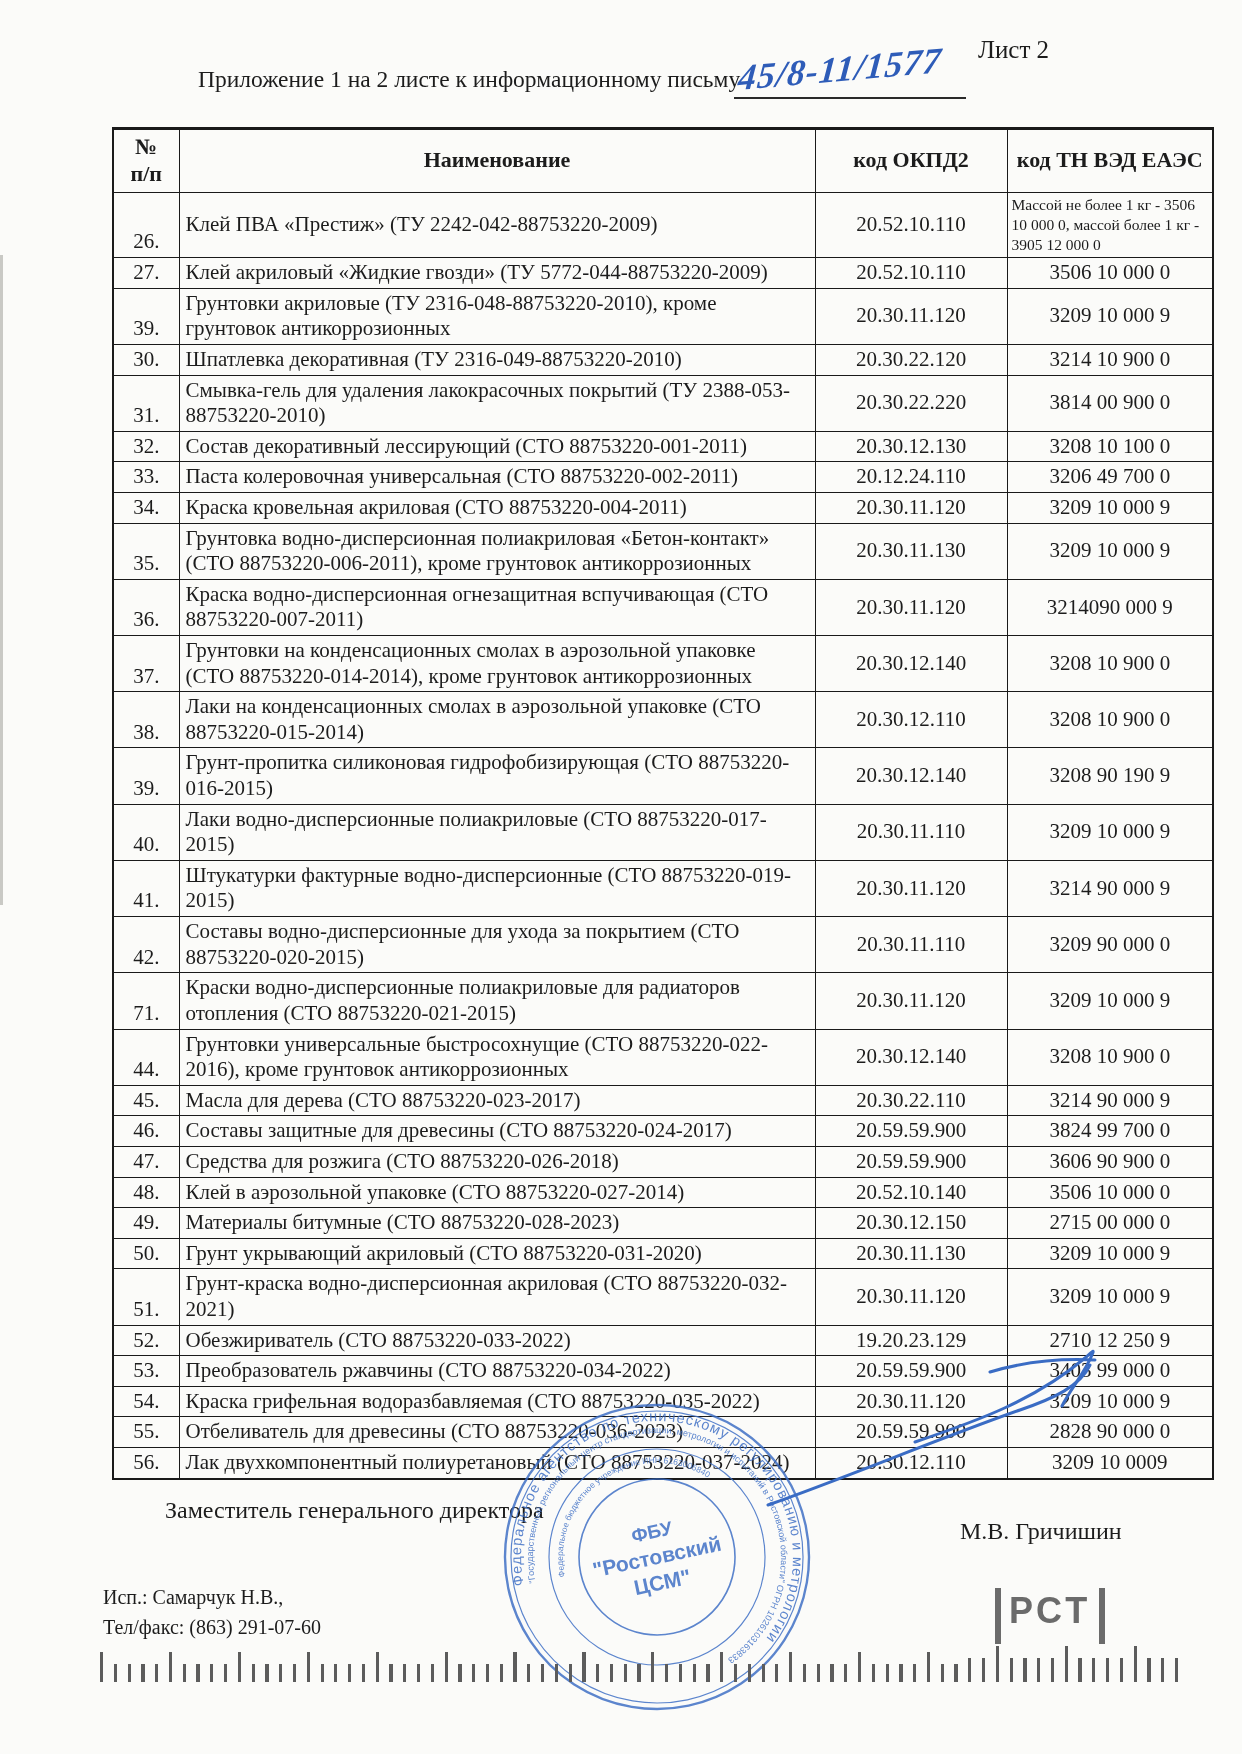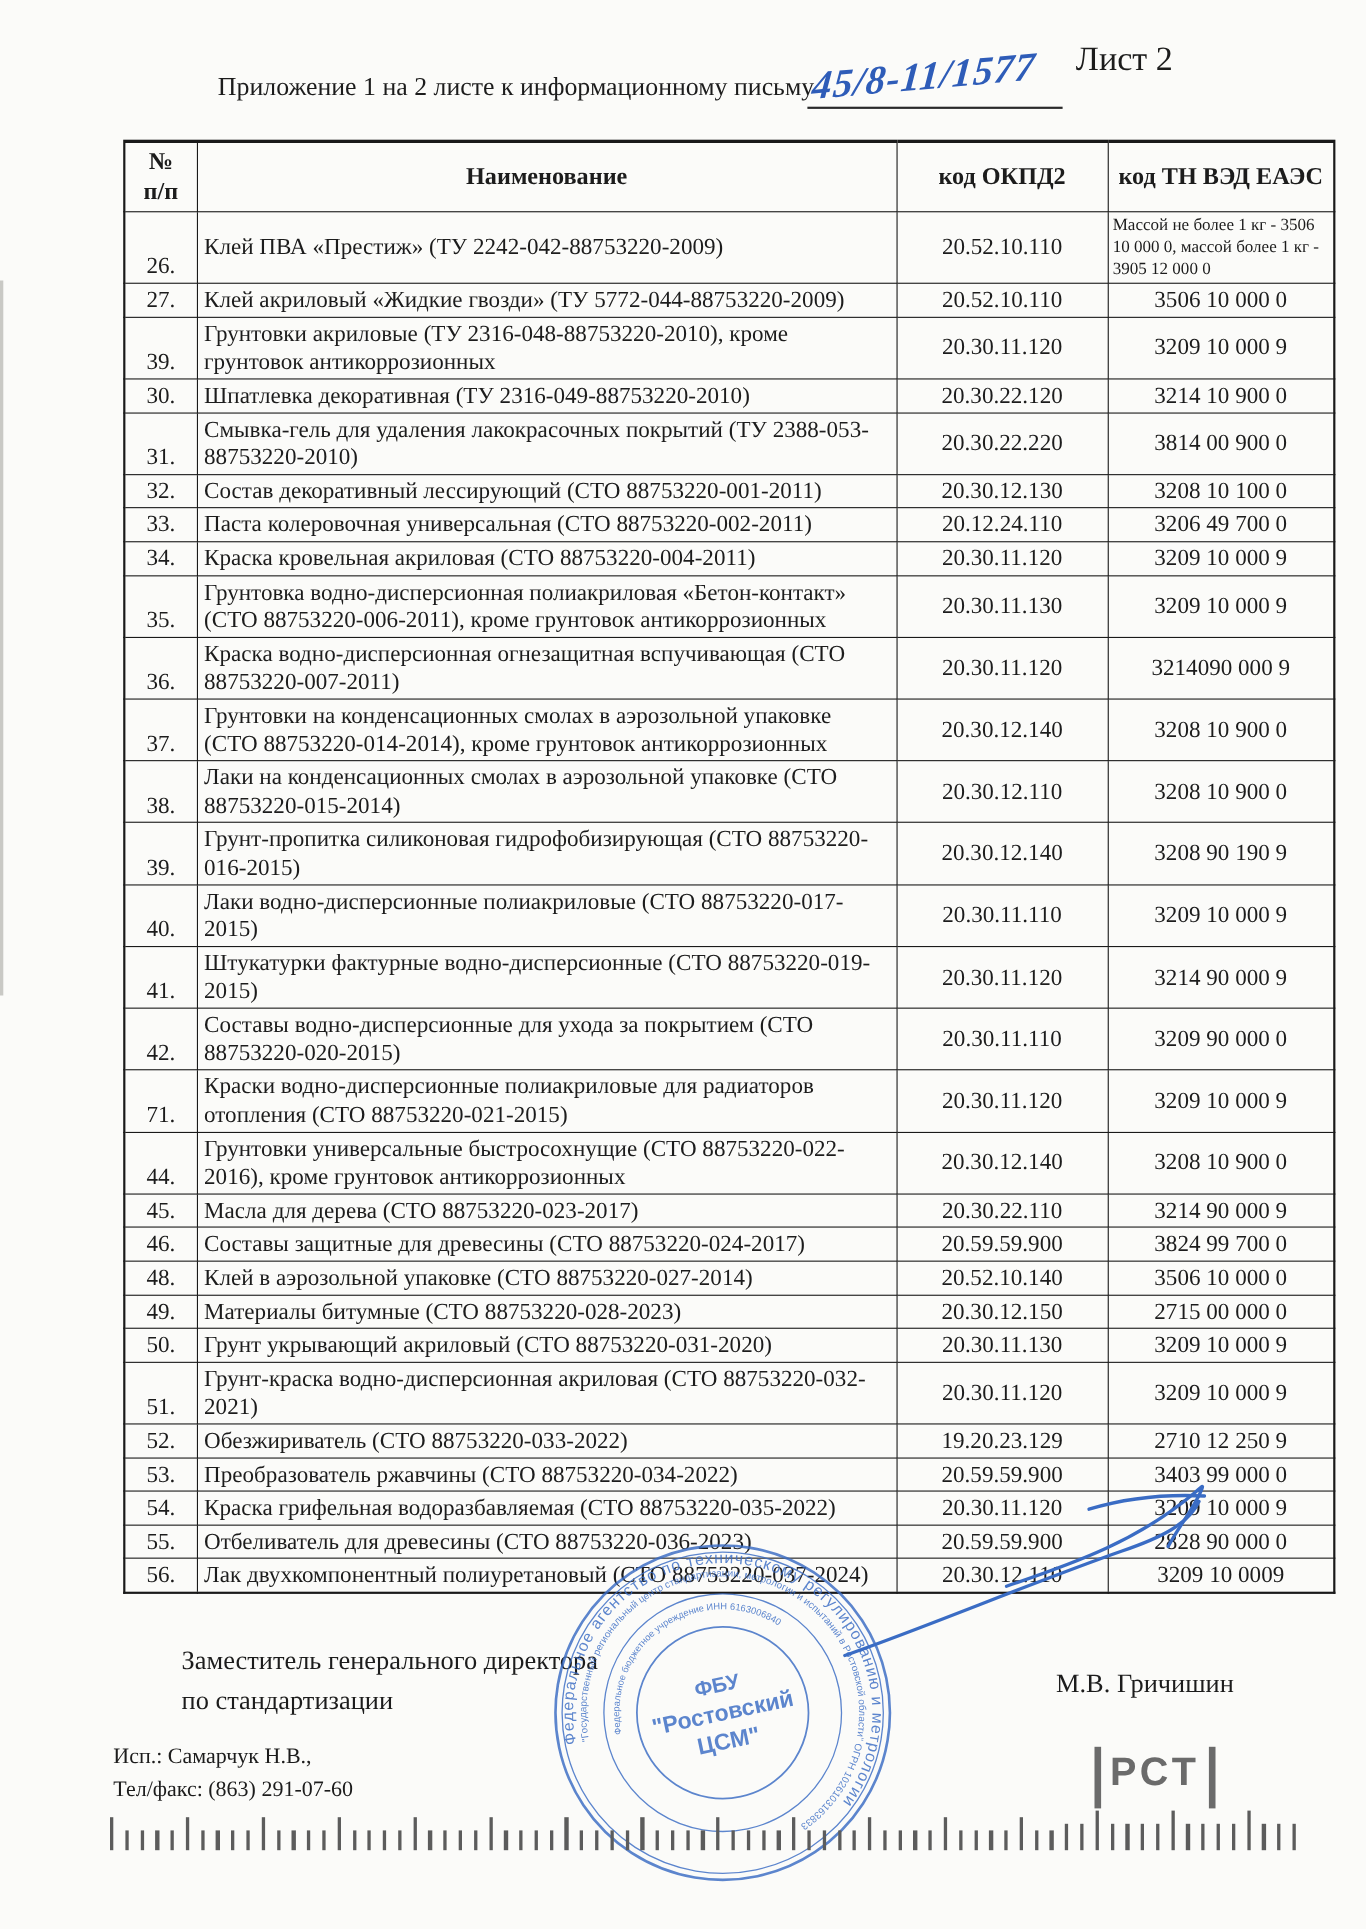--- a/index.html
+++ b/index.html
@@ -4,21 +4,21 @@
 <style>
   html,body{margin:0;padding:0;}
   body{
     width:1242px;height:1754px;position:relative;
     background:#fbfbf9;
     font-family:"Liberation Serif", serif;
     color:#1c1c1c;
     overflow:hidden;
   }
   .scan-edge{position:absolute;left:0;top:255px;width:3px;height:650px;background:#c9c9c5;}
-  .sheet-label{position:absolute;left:978px;top:36px;font-size:31px;}
+  .sheet-label{position:absolute;left:978px;top:36px;font-size:25px;}
   .appendix-line{position:absolute;left:186px;top:66px;font-size:23.5px;white-space:nowrap;margin-left:12px;}
   .hand-underline{position:absolute;left:734px;top:97px;width:232px;height:2px;background:#2a2a2a;}
   .handwritten{
     position:absolute;left:738px;top:48px;
     font-size:36px;font-style:italic;font-weight:bold;
     color:#2e5cb8;transform:rotate(-5deg) skewX(-10deg);
     letter-spacing:1px;white-space:nowrap;
   }
   table.doc{
     position:absolute;left:112px;top:127px;width:1100px;
@@ -205,20 +205,26 @@
         <td class="okpd">20.30.22.110</td>
         <td class="tnved">3214 90 000 9</td>
       </tr>
       <tr>
         <td class="num">46.</td>
         <td class="name">Составы защитные для древесины (СТО 88753220-024-2017)</td>
         <td class="okpd">20.59.59.900</td>
         <td class="tnved">3824 99 700 0</td>
       </tr>
       <tr>
+        <td class="num">47.</td>
+        <td class="name">Средства для розжига (СТО 88753220-026-2018)</td>
+        <td class="okpd">20.59.59.900</td>
+        <td class="tnved">3606 90 900 0</td>
+      </tr>
+      <tr>
         <td class="num">48.</td>
         <td class="name">Клей в аэрозольной упаковке (СТО 88753220-027-2014)</td>
         <td class="okpd">20.52.10.140</td>
         <td class="tnved">3506 10 000 0</td>
       </tr>
       <tr>
         <td class="num">49.</td>
         <td class="name">Материалы битумные (СТО 88753220-028-2023)</td>
         <td class="okpd">20.30.12.150</td>
         <td class="tnved">2715 00 000 0</td>
@@ -263,21 +269,20 @@
         <td class="num">56.</td>
         <td class="name">Лак двухкомпонентный полиуретановый (СТО 88753220-037-2024)</td>
         <td class="okpd">20.30.12.110</td>
         <td class="tnved">3209 10 0009</td>
       </tr>
     </tbody>
 </table>
 
 <div class="signer-title">
   <div>Заместитель генерального директора</div>
-  <div>по стандартизации</div>
 </div>
 <div class="signer-name">М.В. Гричишин</div>
 
 <div class="executor">
   <div>Исп.: Самарчук Н.В.,</div>
   <div>Тел/факс: (863) 291-07-60</div>
 </div>
 
 <svg class="stamp" viewBox="0 0 318 318">
   <g fill="none" stroke="#3a6cc4">

